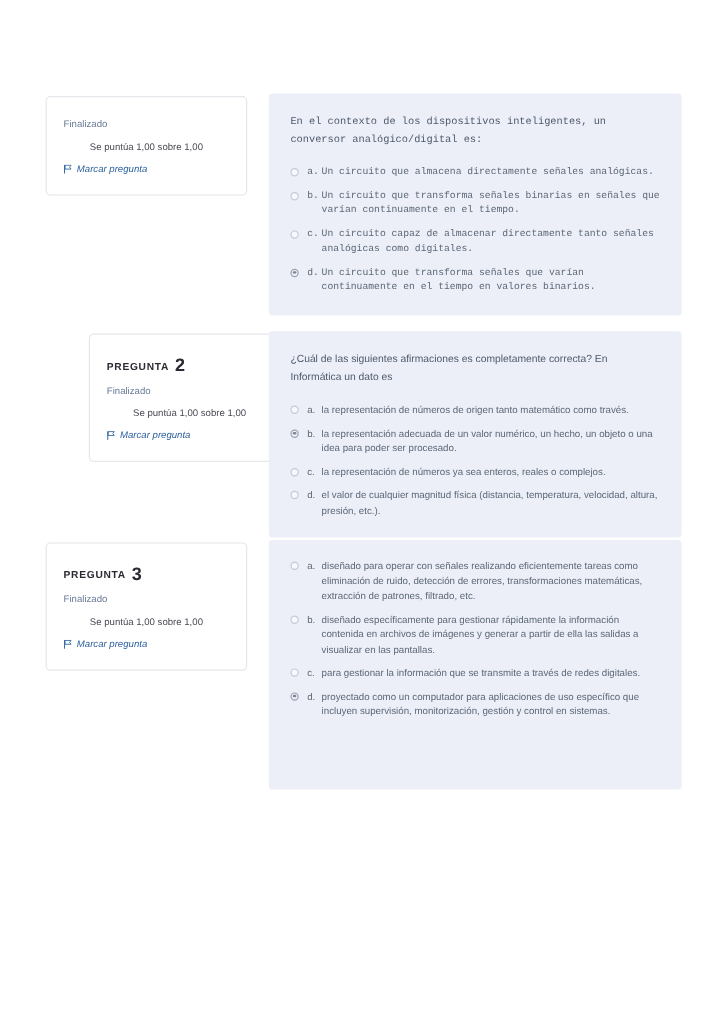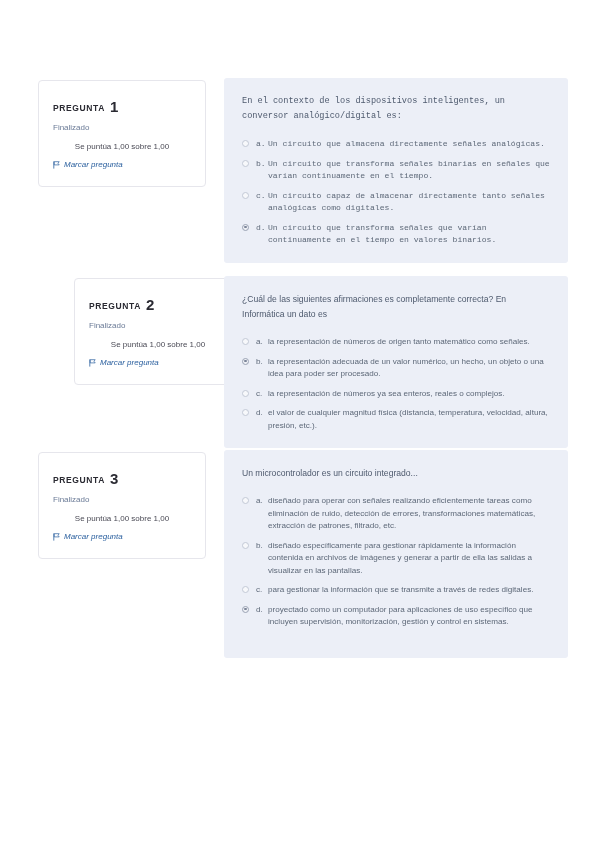--- a/index.html
+++ b/index.html
@@ -141,21 +141,20 @@
   .opt-text {
     flex: 1 1 auto;
   }
 </style>
 </head>
 <body>
 
 <div class="page">
   <div id="blocks">
       <div class="info-card" style="top: 80px;">
-        <div class="q-label"><span>PREGUNTA</span><span class="q-num">1</span></div>
         <div class="q-state">Finalizado</div>
         <div class="q-grade">Se puntúa 1,00 sobre 1,00</div>
         <div class="q-flag">
           <span class="flag-icon">
             <svg viewBox="0 0 7 8" width="7" height="8" xmlns="http://www.w3.org/2000/svg">
               <path d="M0.8 0.4 L0.8 7.6" stroke="#2a5f9e" stroke-width="0.8" fill="none"></path>
               <path d="M1.2 0.7 L6.2 0.7 L5 2.3 L6.2 3.9 L1.2 3.9 Z" fill="none" stroke="#2a5f9e" stroke-width="0.7"></path>
             </svg>
           </span>
           <span>Marcar pregunta</span>
@@ -199,21 +198,21 @@
           </span>
           <span>Marcar pregunta</span>
         </div>
       </div>
       <div class="question-panel" style="top: 276px; min-height: 158px;">
         <div class="question-text">¿Cuál de las siguientes afirmaciones es completamente correcta? En Informática un dato es</div>
         <ul class="options">
           <li class="option">
             <span class="radio"></span>
             <span class="opt-letter">a.</span>
-            <span class="opt-text">la representación de números de origen tanto matemático como señales.</span>
+            <span class="opt-text">la representación de números de origen tanto matemático como través.</span>
           </li>
           <li class="option">
             <span class="radio selected"></span>
             <span class="opt-letter">b.</span>
             <span class="opt-text">la representación adecuada de un valor numérico, un hecho, un objeto o una idea para poder ser procesado.</span>
           </li>
           <li class="option">
             <span class="radio"></span>
             <span class="opt-letter">c.</span>
             <span class="opt-text">la representación de números ya sea enteros, reales o complejos.</span>
@@ -233,21 +232,20 @@
           <span class="flag-icon">
             <svg viewBox="0 0 7 8" width="7" height="8" xmlns="http://www.w3.org/2000/svg">
               <path d="M0.8 0.4 L0.8 7.6" stroke="#2a5f9e" stroke-width="0.8" fill="none"></path>
               <path d="M1.2 0.7 L6.2 0.7 L5 2.3 L6.2 3.9 L1.2 3.9 Z" fill="none" stroke="#2a5f9e" stroke-width="0.7"></path>
             </svg>
           </span>
           <span>Marcar pregunta</span>
         </div>
       </div>
       <div class="question-panel" style="top: 450px; min-height: 208px;">
-        <div class="question-text">Un microcontrolador es un circuito integrado...</div>
         <ul class="options">
           <li class="option">
             <span class="radio"></span>
             <span class="opt-letter">a.</span>
             <span class="opt-text">diseñado para operar con señales realizando eficientemente tareas como eliminación de ruido, detección de errores, transformaciones matemáticas, extracción de patrones, filtrado, etc.</span>
           </li>
           <li class="option">
             <span class="radio"></span>
             <span class="opt-letter">b.</span>
             <span class="opt-text">diseñado específicamente para gestionar rápidamente la información contenida en archivos de imágenes y generar a partir de ella las salidas a visualizar en las pantallas.</span>

